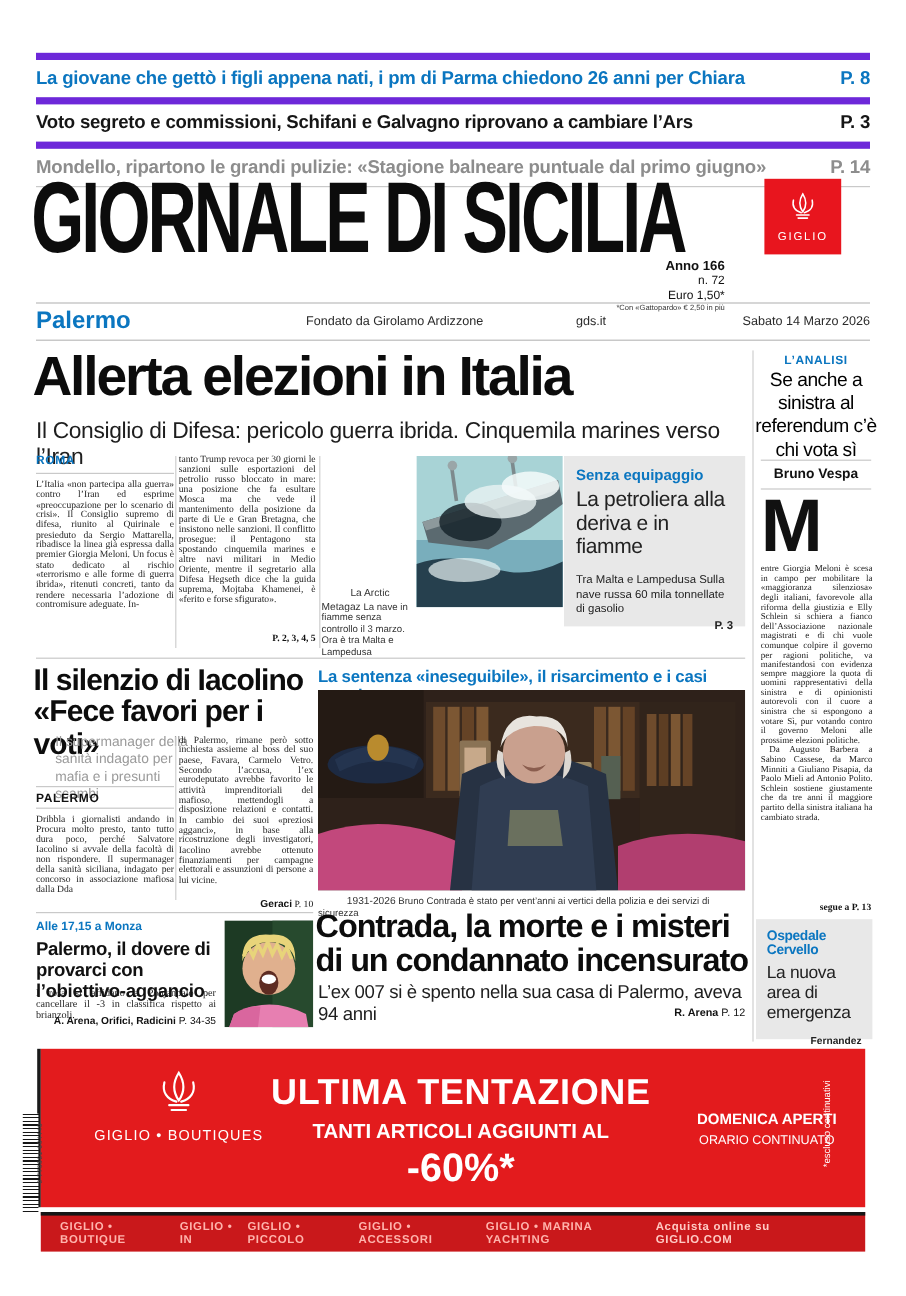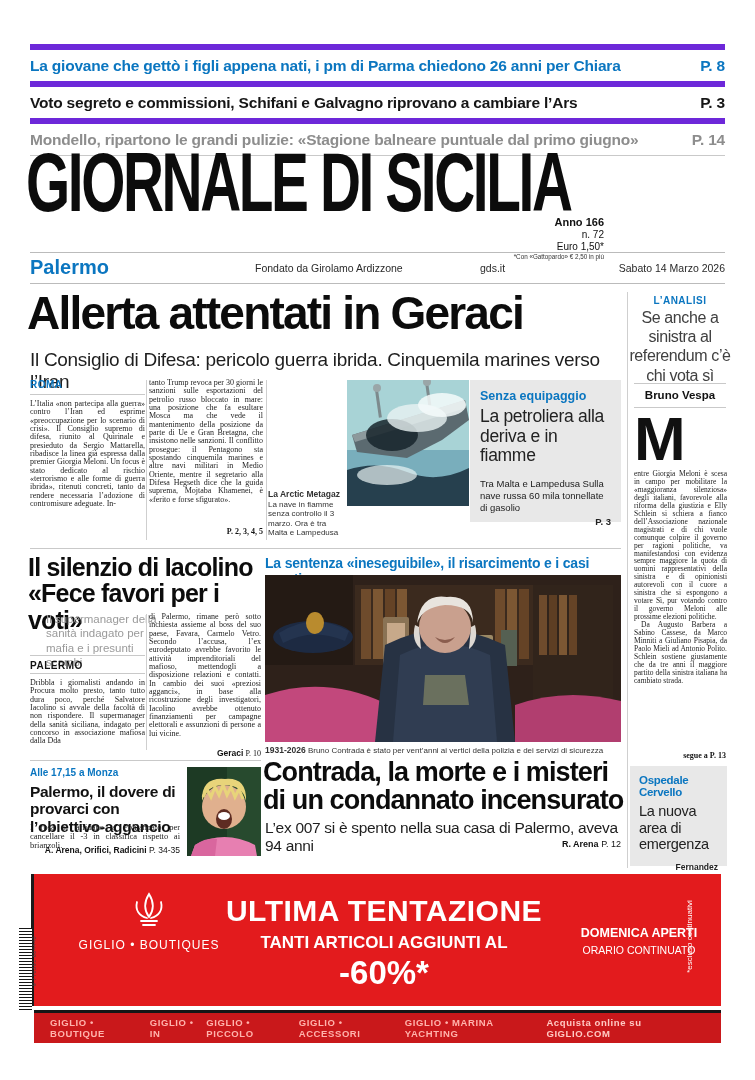--- a/index.html
+++ b/index.html
@@ -49,26 +49,26 @@
 
   
   .graybox{background:#e8e8e8;}
   .tanker-box{left:470px;top:380px;width:151px;height:142px;padding:9px 10px;box-sizing:border-box;}
   .tanker-box .k{font-size:12.5px;font-weight:bold;color:#0b76c0;}
   .tanker-box .t{font-size:17.5px;line-height:1.12;color:#222;margin-top:4px;letter-spacing:-0.3px;}
   .tanker-box .s{font-size:9.5px;line-height:1.3;color:#222;margin-top:12px;}
   .tanker-box .p{font-size:9.5px;font-weight:bold;color:#222;text-align:right;margin-top:1px;}
 
   .caption{font-size:8px;line-height:1.2;color:#333;}
-  .caption .cb{font-weight:bold;font-size:8.5px;}
+  .caption .cb{font-weight:normal;font-size:8.5px;padding-left:24px;}
 
   
   .an-k{left:634px;top:295px;width:92px;text-align:center;}
   .an-t{left:628px;top:308px;width:104px;text-align:center;font-size:16px;line-height:1.2;
-        color:#404040;letter-spacing:-0.4px;}
+        color:#000000;letter-spacing:-0.4px;}
   .an-by{left:634px;top:389px;width:92px;text-align:center;font-size:11.5px;font-weight:bold;}
   .an-m{left:634px;top:408px;width:92px;font-size:62px;font-weight:bold;line-height:1;
         letter-spacing:-2px;}
   .an-body{left:634px;top:470px;width:93px;height:282px;overflow:hidden;}
   .an-follow{left:634px;top:751px;width:92px;text-align:right;
         font-family:"Liberation Serif",serif;font-weight:bold;font-size:8px;}
 
   
   .iac-h{left:28px;top:554px;width:242px;font-size:25px;font-weight:bold;line-height:1.05;
         letter-spacing:-0.8px;color:#0c0c0c;}
@@ -142,35 +142,49 @@
       <span>Voto segreto e commissioni, Schifani e Galvagno riprovano a cambiare l’Ars</span>
       <span class="strip-page">P. 3</span>
     </div>
     <div class="strip-row strip-gray">
       <span>Mondello, ripartono le grandi pulizie: «Stagione balneare puntuale dal primo giugno»</span>
       <span class="strip-page">P. 14</span>
     </div>
   </div>
 
   <div class="abs masthead-title">GIORNALE DI SICILIA</div>
+  <div class="abs giglio-box">
+    <span>
+      <svg width="26" height="26" viewBox="0 0 40 40">
+        <g fill="none" stroke="#fff" stroke-width="2" stroke-linecap="round">
+          <path d="M20 4 C15 12 15 20 20 27 C25 20 25 12 20 4 Z"></path>
+          <path d="M8 12 C6 20 10 26 18 28"></path>
+          <path d="M32 12 C34 20 30 26 22 28"></path>
+          <path d="M12 31 L28 31"></path>
+          <path d="M14 35 L26 35"></path>
+        </g>
+      </svg>
+    </span>
+    <span class="lbl">GIGLIO</span>
+  </div>
   <div class="abs anno-block">
     <div class="b">Anno 166</div>
     <div class="s">n. 72</div>
     <div class="s">Euro 1,50*</div>
     <div class="n">*Con «Gattopardo» € 2,50 in più</div>
   </div>
 
   <div class="abs dateline">
     <span class="abs city">Palermo</span>
     <span class="abs mid" style="left:225px;">Fondato da Girolamo Ardizzone</span>
     <span class="abs mid" style="left:450px;">gds.it</span>
     <span class="abs mid" style="right:0;">Sabato 14 Marzo 2026</span>
   </div>
 
-  <div class="abs h1">Allerta attentati in Geraci</div>
+  <div class="abs h1">Allerta elezioni in Italia</div>
   <div class="abs standfirst">Il Consiglio di Difesa: pericolo guerra ibrida. Cinquemila marines verso l’Iran</div>
 
   <div class="abs kicker" style="left:30px;top:379px;">ROMA</div>
   <div class="abs hr" style="left:30px;top:394px;width:115px;"></div>
   <div class="abs serif" style="left:30px;top:400px;width:115px;">L’Italia «non partecipa alla guerra» contro l’Iran ed esprime «preoccupazione per lo scenario di crisi». Il Consiglio supremo di difesa, riunito al Quirinale e presieduto da Sergio Mattarella, ribadisce la linea già espressa dalla premier Giorgia Meloni. Un focus è stato dedicato al rischio «terrorismo e alle forme di guerra ibrida», ritenuti concreti, tanto da rendere necessaria l’adozione di contromisure adeguate. In-</div>
   <div class="abs vr" style="left:146px;top:380px;height:160px;"></div>
   <div class="abs serif" style="left:149px;top:379px;width:114px;">tanto Trump revoca per 30 giorni le sanzioni sulle esportazioni del petrolio russo bloccato in mare: una posizione che fa esultare Mosca ma che vede il mantenimento della posizione da parte di Ue e Gran Bretagna, che insistono nelle sanzioni. Il conflitto prosegue: il Pentagono sta spostando cinquemila marines e altre navi militari in Medio Oriente, mentre il segretario alla Difesa Hegseth dice che la guida suprema, Mojtaba Khamenei, è «ferito e forse sfigurato».</div>
   <div class="abs pages-b" style="left:149px;top:527px;width:114px;">P. 2, 3, 4, 5</div>
   <div class="abs vr" style="left:266px;top:380px;height:160px;"></div>
 

